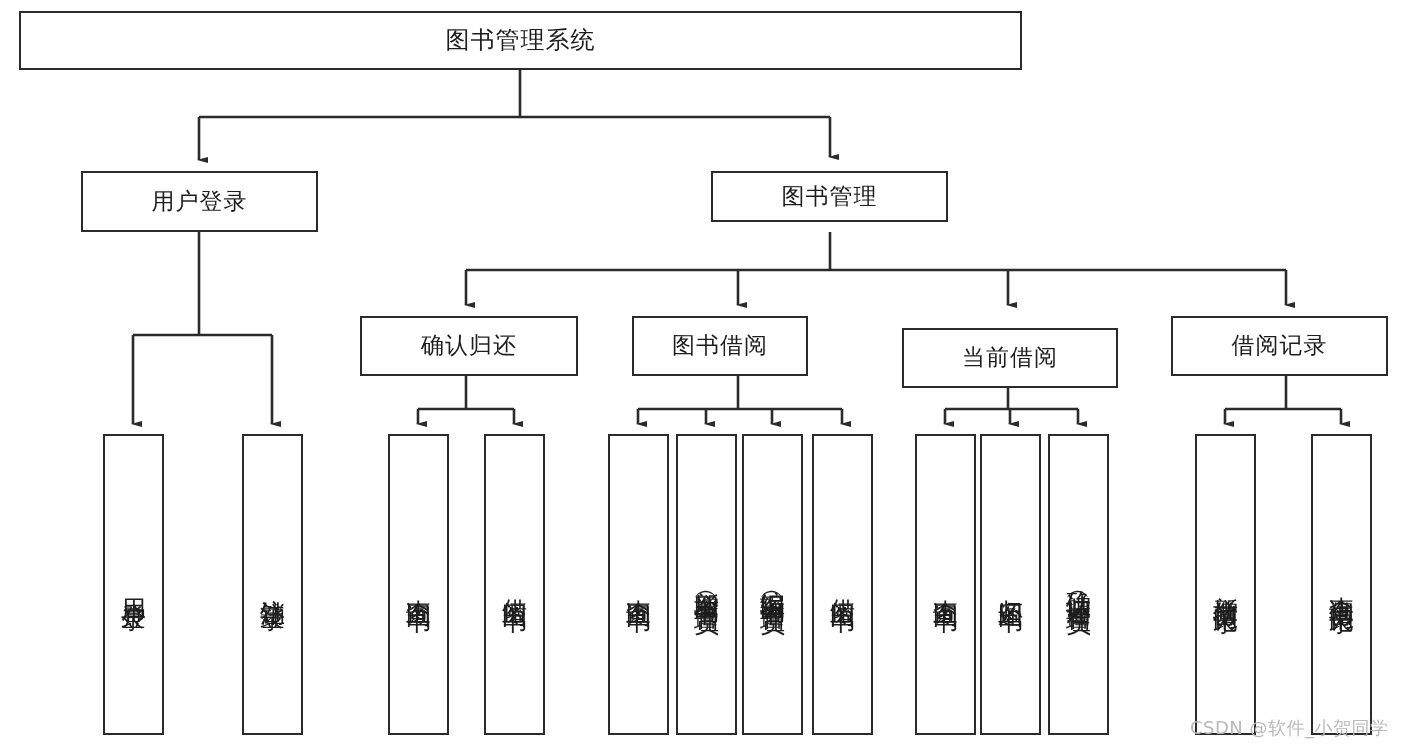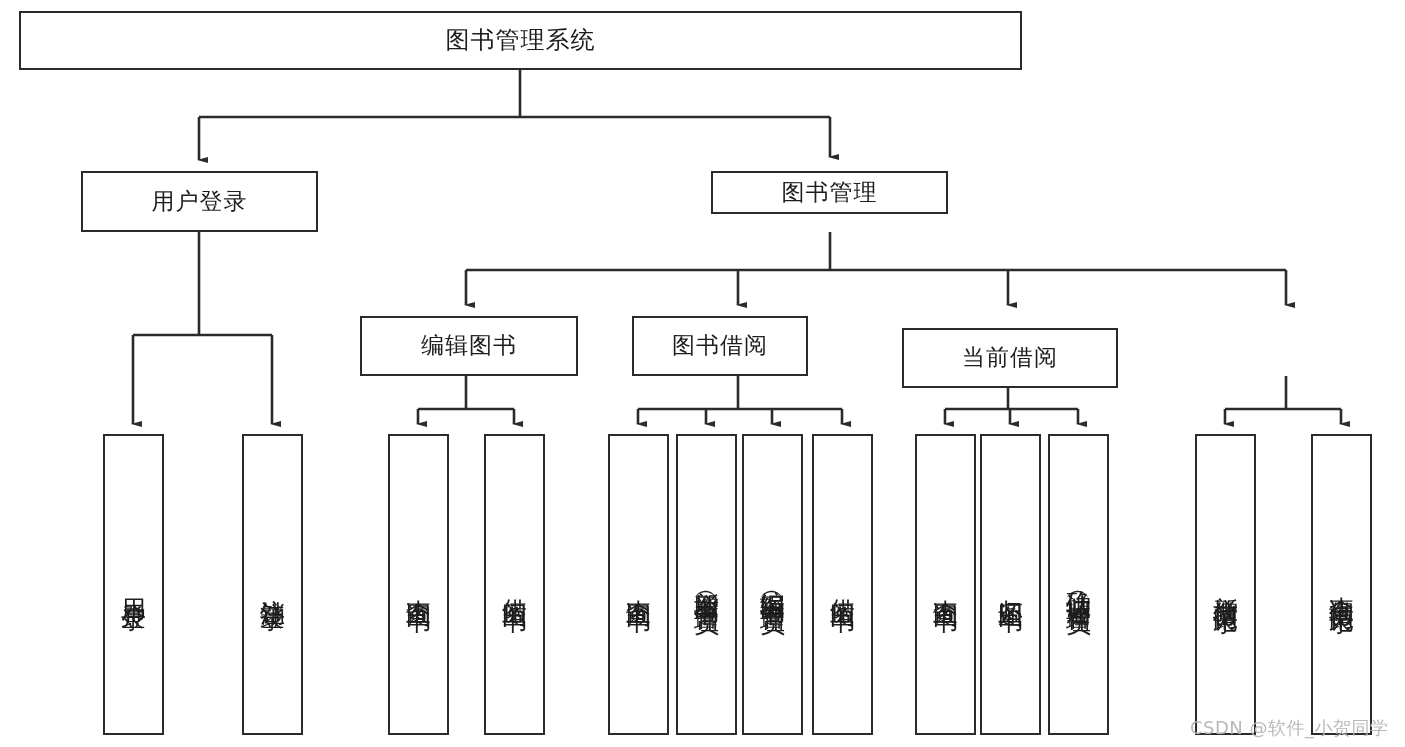--- a/index.html
+++ b/index.html
@@ -123,36 +123,39 @@
   </svg>
 
   <div class="node h-node" id="node-root" style="left:19px; top:11px; width:1003px; height:59px;">
     <span class="node-label">图书管理系统</span>
   </div>
 
   <div class="node h-node" style="left:81px; top:171px; width:237px; height:61px;">
     <span class="node-label">用户登录</span>
   </div>
 
-  <div class="node h-node" style="left:711px; top:171px; width:237px; height:43px;">
+  <div class="node h-node" style="left:711px; top:171px; width:237px; height:51px;">
     <span class="node-label">图书管理</span>
   </div>
 
   <div class="node h-node" style="left:360px; top:316px; width:218px; height:60px;">
-    <span class="node-label">编辑图书</span>
+    <span class="node-label">确认归还</span>
   </div>
 
   <div class="node h-node" style="left:632px; top:316px; width:176px; height:60px;">
     <span class="node-label">图书借阅</span>
   </div>
 
   <div class="node h-node" style="left:902px; top:316px; width:216px; height:60px;margin-top:12px;">
     <span class="node-label">当前借阅</span>
   </div>
 
+  <div class="node h-node" style="left:1171px; top:316px; width:217px; height:60px;">
+    <span class="node-label">借阅记录</span>
+  </div>
 
   <div class="node v-node" style="left:103px; top:434px; width:61px; height:301px;">
     <span class="node-label">用户登录</span>
   </div>
 
   <div class="node v-node" style="left:242px; top:434px; width:61px; height:301px;">
     <span class="node-label">注销登录</span>
   </div>
 
   <div class="node v-node" style="left:388px; top:434px; width:61px; height:301px;">

